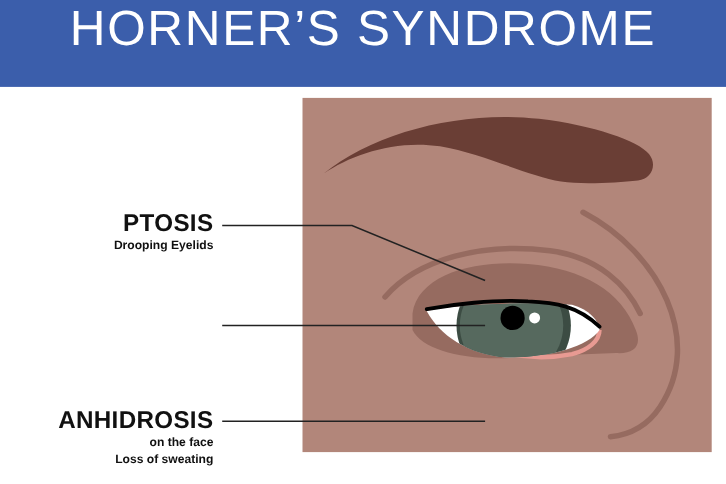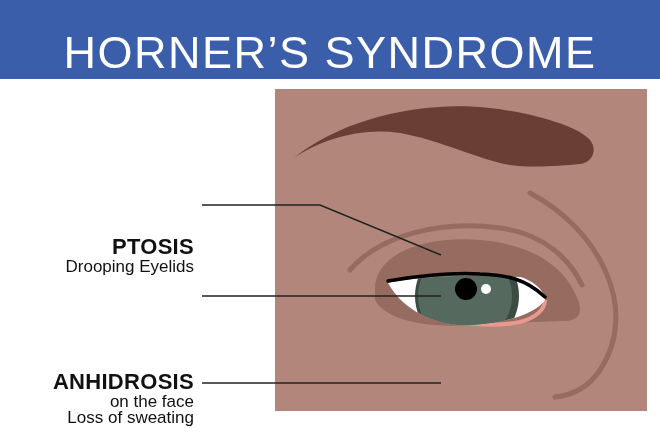--- a/index.html
+++ b/index.html
@@ -1,21 +1,21 @@
 <!DOCTYPE html>
 <html><head>
 <meta charset="utf-8">
 <style>
   html,body{margin:0;padding:0;}
   body{width:660px;height:440px;background:#ffffff;position:relative;overflow:hidden;font-family:"Liberation Sans",sans-serif;}
-  .header{position:absolute;left:0;top:0;width:660px;height:79px;background:#3b5eab;display:flex;align-items:flex-end;justify-content:center;}
+  .header{position:absolute;left:0;top:0;width:660px;height:79px;background:#3b5eab;display:flex;align-items:flex-start;justify-content:center;}
   .header h1{margin:0;color:#ffffff;font-family:"Liberation Sans",sans-serif;font-weight:400;font-size:45px;letter-spacing:1.5px;}
   .label{position:absolute;right:466px;text-align:right;color:#111;}
   .label .term{font-weight:700;font-size:22px;line-height:24px;letter-spacing:0.3px;}
-  .label .desc{font-weight:400;font-size:17px;line-height:16px;}
+  .label .desc{font-weight:700;font-size:11px;line-height:16px;}
   svg.art{position:absolute;left:0;top:0;}
 </style>
 </head>
 <body>
 
 <div class="header">
   <h1>HORNER’S SYNDROME</h1>
 </div>
 
 <svg class="art" width="660" height="440" viewBox="0 0 660 440">
@@ -44,21 +44,21 @@
     <circle cx="486" cy="289" r="5" fill="#ffffff"></circle>
   </g>
 
   <path d="M388 281 C410 277 450 272 480 274 C505 275 525 278 545 297" fill="none" stroke="#000" stroke-width="3.5" stroke-linecap="round"></path>
 
   <polyline points="202,205 320,205 441,255" fill="none" stroke="#222" stroke-width="1.4"></polyline>
   <line x1="202" y1="296" x2="441" y2="296" stroke="#222" stroke-width="1.4"></line>
   <line x1="202" y1="383" x2="441" y2="383" stroke="#222" stroke-width="1.4"></line>
 </svg>
 
-<div class="label" style="top:191px;margin-top:44px;">
+<div class="label" style="top:191px;">
   <div class="term">PTOSIS</div>
   <div class="desc">Drooping Eyelids</div>
 </div>
 
 <div class="label" style="top:283px;">
 </div>
 
 <div class="label" style="top:370px;">
   <div class="term">ANHIDROSIS</div>
   <div class="desc">on the face</div>

